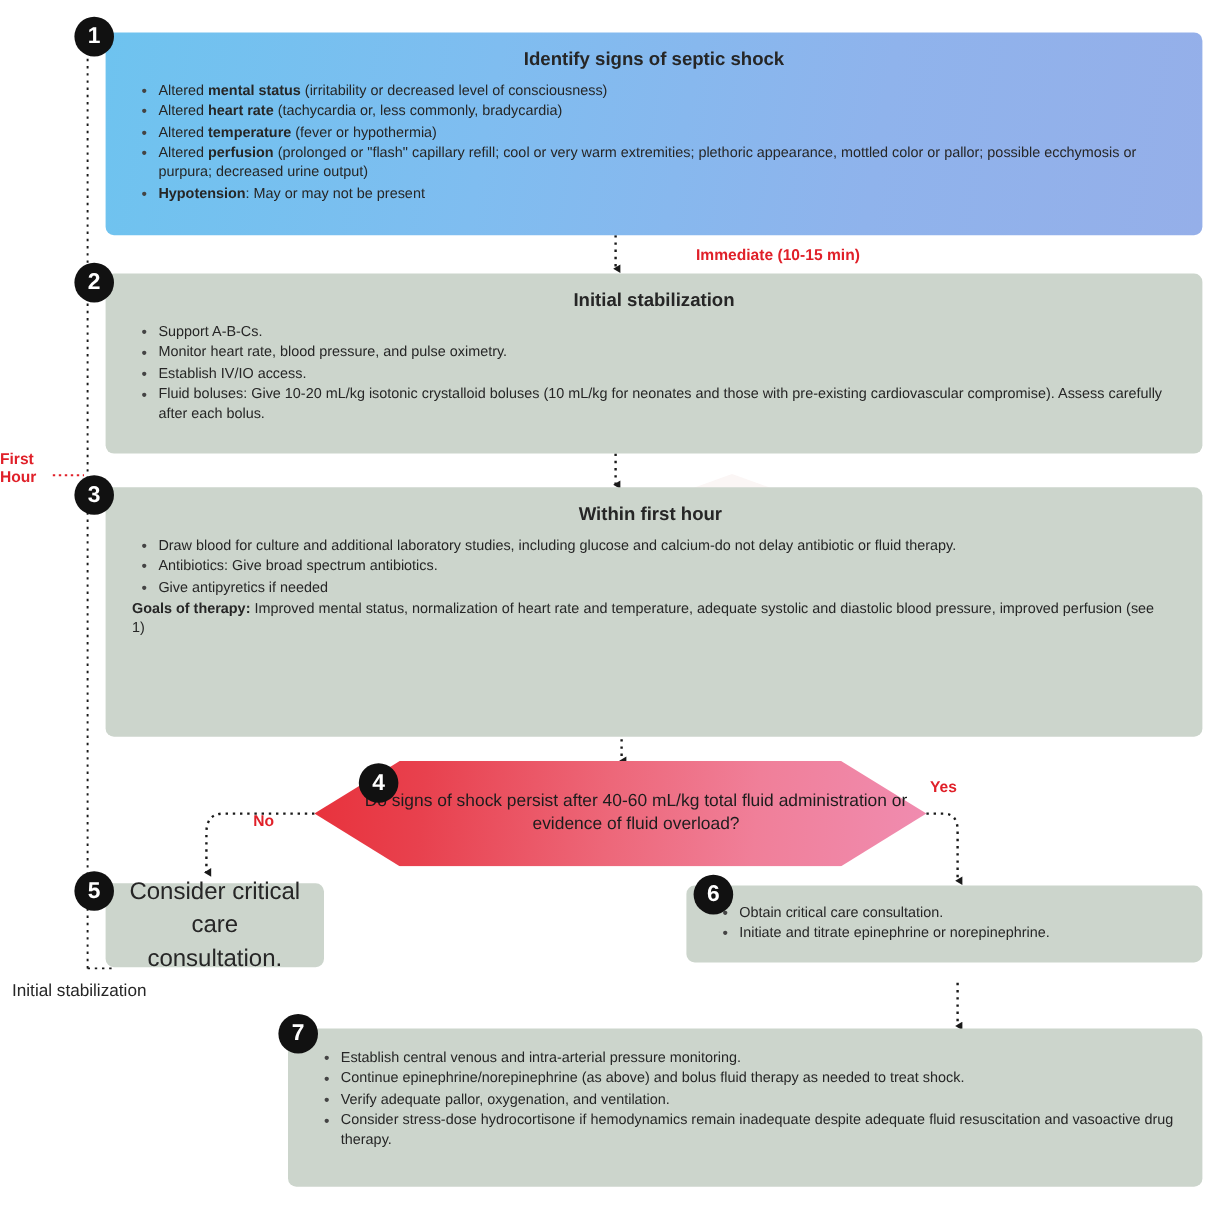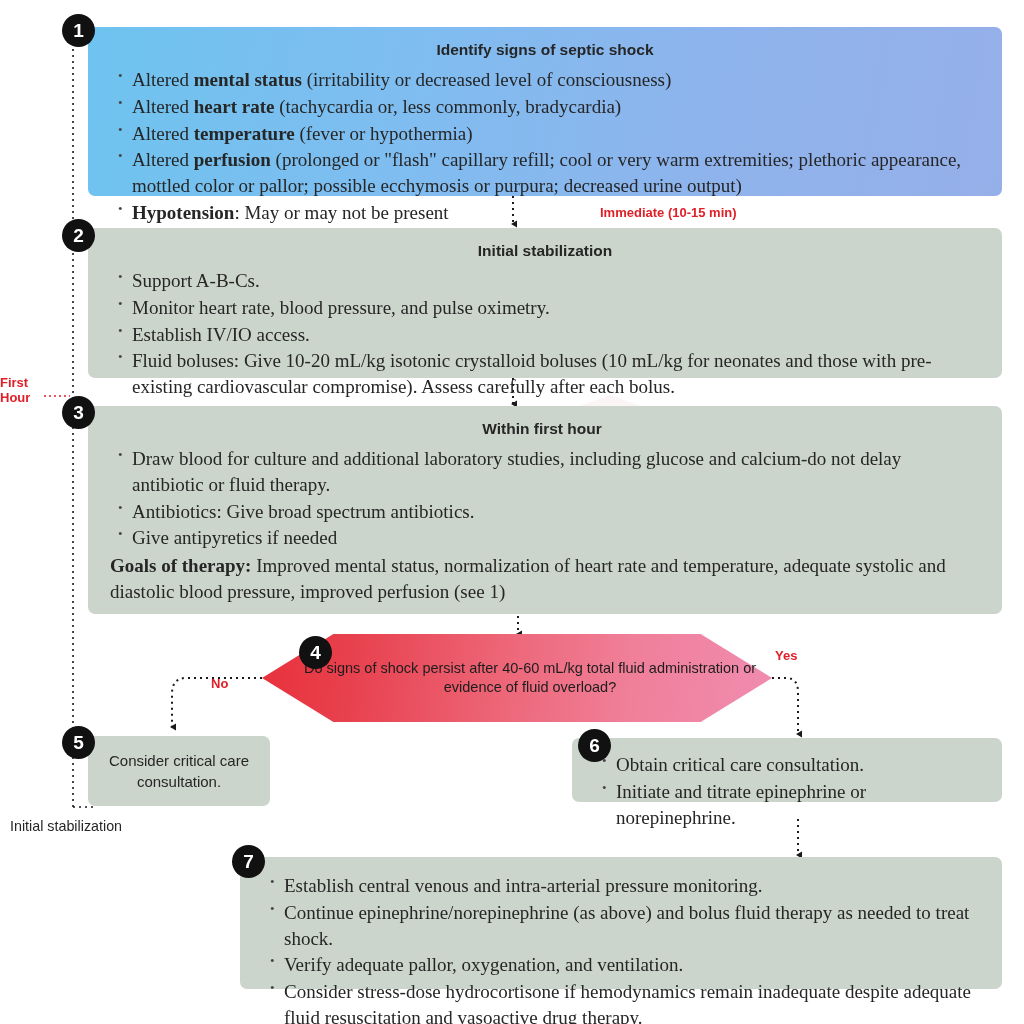--- a/index.html
+++ b/index.html
@@ -72,24 +72,23 @@
   .node-sage{ background:#ccd5cc; }
 
   .node-title{
     text-align:center;
     font-weight:bold;
     font-size:15.5px;
     color:#262626;
     margin:0 0 8px 0;
   }
   .node-body{
-    font-size:19px;
+    font-size:12px;
     line-height:1.36;
     color:#262626;
-    font-family:Liberation Serif, serif;
   }
   ul.bl{
     margin:0;
     padding:0 0 0 22px;
     list-style:none;
   }
   ul.bl li{
     position:relative;
     margin:0 0 1px 0;
   }
@@ -147,21 +146,21 @@
     line-height:1.18;
   }
   .lbl-plain{
     position:absolute;
     font-size:14.3px;
     font-weight:normal;
     color:#262626;
   }
   .center-txt{
     text-align:center;
-    font-size:15px;
+    font-size:20px;
     line-height:1.4;
     color:#262626;
   }
 </style>
 </head>
 <body>
 
 <div id="chart">
 
   <div class="watermark">
@@ -267,21 +266,21 @@
       <ul class="bl">
           <li>Establish central venous and intra-arterial pressure monitoring.</li>
           <li>Continue epinephrine/norepinephrine (as above) and bolus fluid therapy as needed to treat shock.</li>
           <li>Verify adequate pallor, oxygenation, and ventilation.</li>
           <li>Consider stress-dose hydrocortisone if hemodynamics remain inadequate despite adequate fluid resuscitation and vasoactive drug therapy.</li>
         </ul>
     </div>
   </div>
   <div class="badge" style="left:232px;top:845px;">7</div>
 
-  <div class="lbl" style="left:580px;top:205px;margin-left:20px;">Immediate (10-15 min)</div>
+  <div class="lbl" style="left:580px;top:205px;">Immediate (10-15 min)</div>
 
   <div class="lbl" style="left:0;top:375px;">First
 Hour</div>
 
   <div class="lbl" style="left:211px;top:648px;margin-top:28px;">No</div>
 
   <div class="lbl" style="left:775px;top:648px;">Yes</div>
 
   <div class="lbl-plain" style="left:10px;top:818px;">Initial stabilization</div>
 

